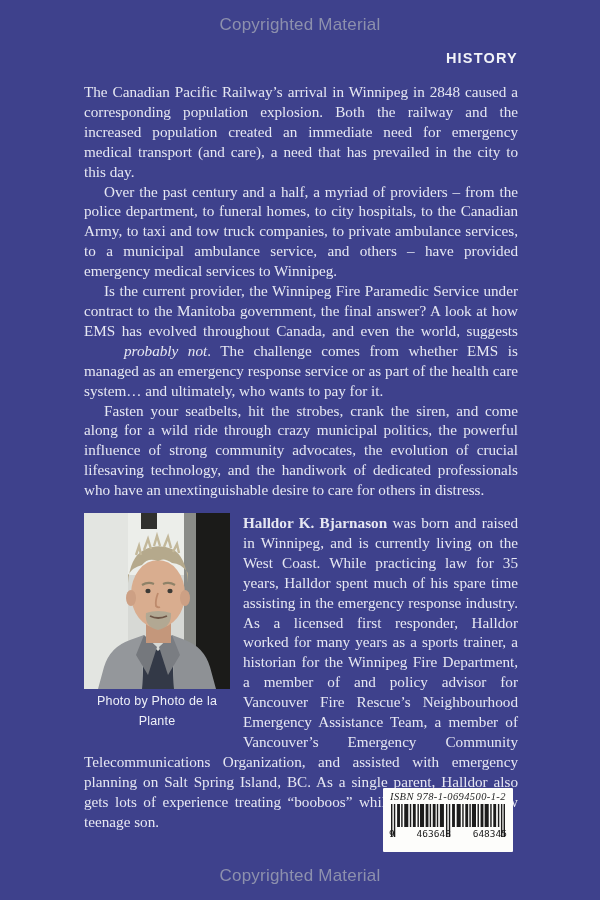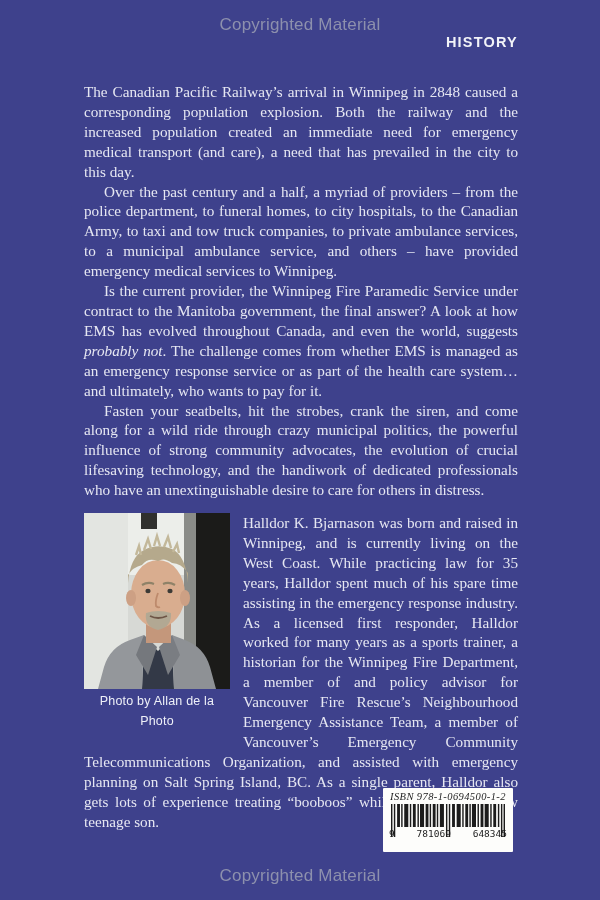--- a/index.html
+++ b/index.html
@@ -5,41 +5,41 @@
   html,body{margin:0;padding:0;}
   .stage{width:600px;height:900px;position:relative;overflow:hidden;
     background:#3e418c;font-family:"Liberation Serif",serif;}
 
   .watermark{position:absolute;left:0;width:100%;text-align:center;
     color:#8d90ad;font-family:"Liberation Sans",sans-serif;font-size:17px;
     letter-spacing:.2px;}
   .watermark.top{top:15px;}
   .watermark.bottom{top:866px;}
 
-  .category{position:absolute;top:34px;right:82px;color:#f2f3f8;
+  .category{position:absolute;top:50px;right:82px;color:#f2f3f8;
     font-family:"Liberation Sans",sans-serif;font-weight:bold;
     font-size:14.5px;letter-spacing:1.2px;}
 
   .content{position:absolute;left:84px;top:82px;width:434px;
     color:#e6e7f2;font-size:15.2px;line-height:19.9px;text-align:justify;}
   .content p{margin:0;}
   .content p.ind{text-indent:20px;}
-  .content em{font-style:italic;}
+  .content em{font-style:italic;margin-left:40px;}
 
   .bio{margin-top:13px;}
   .bio:after{content:"";display:block;clear:both;}
   .photo-block{float:left;width:146px;margin:0 13px 6px 0;}
   .photo-frame{width:146px;height:176px;overflow:hidden;background:#d8dad6;
     display:block;}
   .photo-frame svg{display:block;}
   .photo-credit{margin-top:3px;text-align:center;color:#eef0f8;
     font-family:"Liberation Sans",sans-serif;font-size:12.5px;
     letter-spacing:.2px;}
   .bio-text{margin:0;}
-  .bio-text strong{font-weight:normal;}
+  .bio-text strong{font-weight:bold;}
 
   .barcode-box{position:absolute;left:383px;top:788px;width:130px;height:64px;
     background:#fdfdfb;border-radius:1px;box-sizing:border-box;
     padding:3px 4px 2px 4px;color:#1d1d1d;}
   .isbn-label{text-align:center;font-size:10.5px;letter-spacing:.4px;
     font-family:"Liberation Serif",serif;white-space:nowrap;font-style:italic;}
   .bars-wrap{position:relative;height:34px;margin-top:2px;}
   .bars-wrap svg{position:absolute;left:4px;top:0;width:114px;height:34px;}
   .bc-digits{position:absolute;left:0;right:0;bottom:-1px;display:flex;
     justify-content:space-between;font-size:9.5px;
@@ -93,21 +93,21 @@
             <path d="M79,71 q6,-2.5 12,1" stroke="#8f8268" stroke-width="2.2" fill="none"></path>
             <ellipse cx="64" cy="78" rx="2.6" ry="2.2" fill="#3c3a36"></ellipse>
             <ellipse cx="86" cy="78" rx="2.6" ry="2.2" fill="#3c3a36"></ellipse>
 
             <path d="M74,80 q-3,8 -2,13 q2,2 4,1" stroke="#bd8a6c" stroke-width="1.8" fill="none"></path>
 
             <path d="M62,100 Q74,96 87,100 Q88,114 74,117 Q60,114 62,100 Z" fill="#b2a893"></path>
             <path d="M66,103 q8,4 17,0" stroke="#6e5546" stroke-width="1.8" fill="none"></path>
           </svg>
         </span>
-        <div class="photo-credit">Photo by Allan de la Photo</div>
+        <div class="photo-credit">Photo by Photo de la Plante</div>
       </div>
       <p class="bio-text"><strong>Halldor K. Bjarnason</strong><span> was born and raised in Winnipeg, and is currently living on the West Coast. While practicing law for 35 years, Halldor spent much of his spare time assisting in the emergency response industry. As a licensed first responder, Halldor worked for many years as a sports trainer, a historian for the Winnipeg Fire Department, a member of and policy advisor for Vancouver Fire Rescue’s Neighbourhood Emergency Assistance Team, a member of Vancouver’s Emergency Community Telecommunications Organization, and assisted with emergency planning on Salt Spring Island, BC. As a single parent, Halldor also gets lots of experience treating “booboos” while caring for his now teenage son.</span></p>
     </div>
   </div>
 
   <div class="barcode-box">
     <div class="isbn-label">ISBN 978-1-0694500-1-2</div>
     <div class="bars-wrap">
       <svg viewBox="0 0 112 34" preserveAspectRatio="none">
         <g fill="#1c1c1c">
@@ -140,21 +140,21 @@
           <rect x="85" y="0" width="1.4" height="23"></rect>
           <rect x="88" y="0" width="2.8" height="23"></rect>
           <rect x="92" y="0" width="4" height="23"></rect>
           <rect x="97.5" y="0" width="1.4" height="23"></rect>
           <rect x="100.5" y="0" width="2.8" height="23"></rect>
           <rect x="105" y="0" width="1.4" height="23"></rect>
         </g>
       </svg>
       <div class="bc-digits">
         <span>9</span>
-        <span>781069</span>
+        <span>463648</span>
         <span>648345</span>
       </div>
     </div>
   </div>
 
   <div class="watermark bottom">Copyrighted Material</div>
 
 </div>
 
 </body></html>

